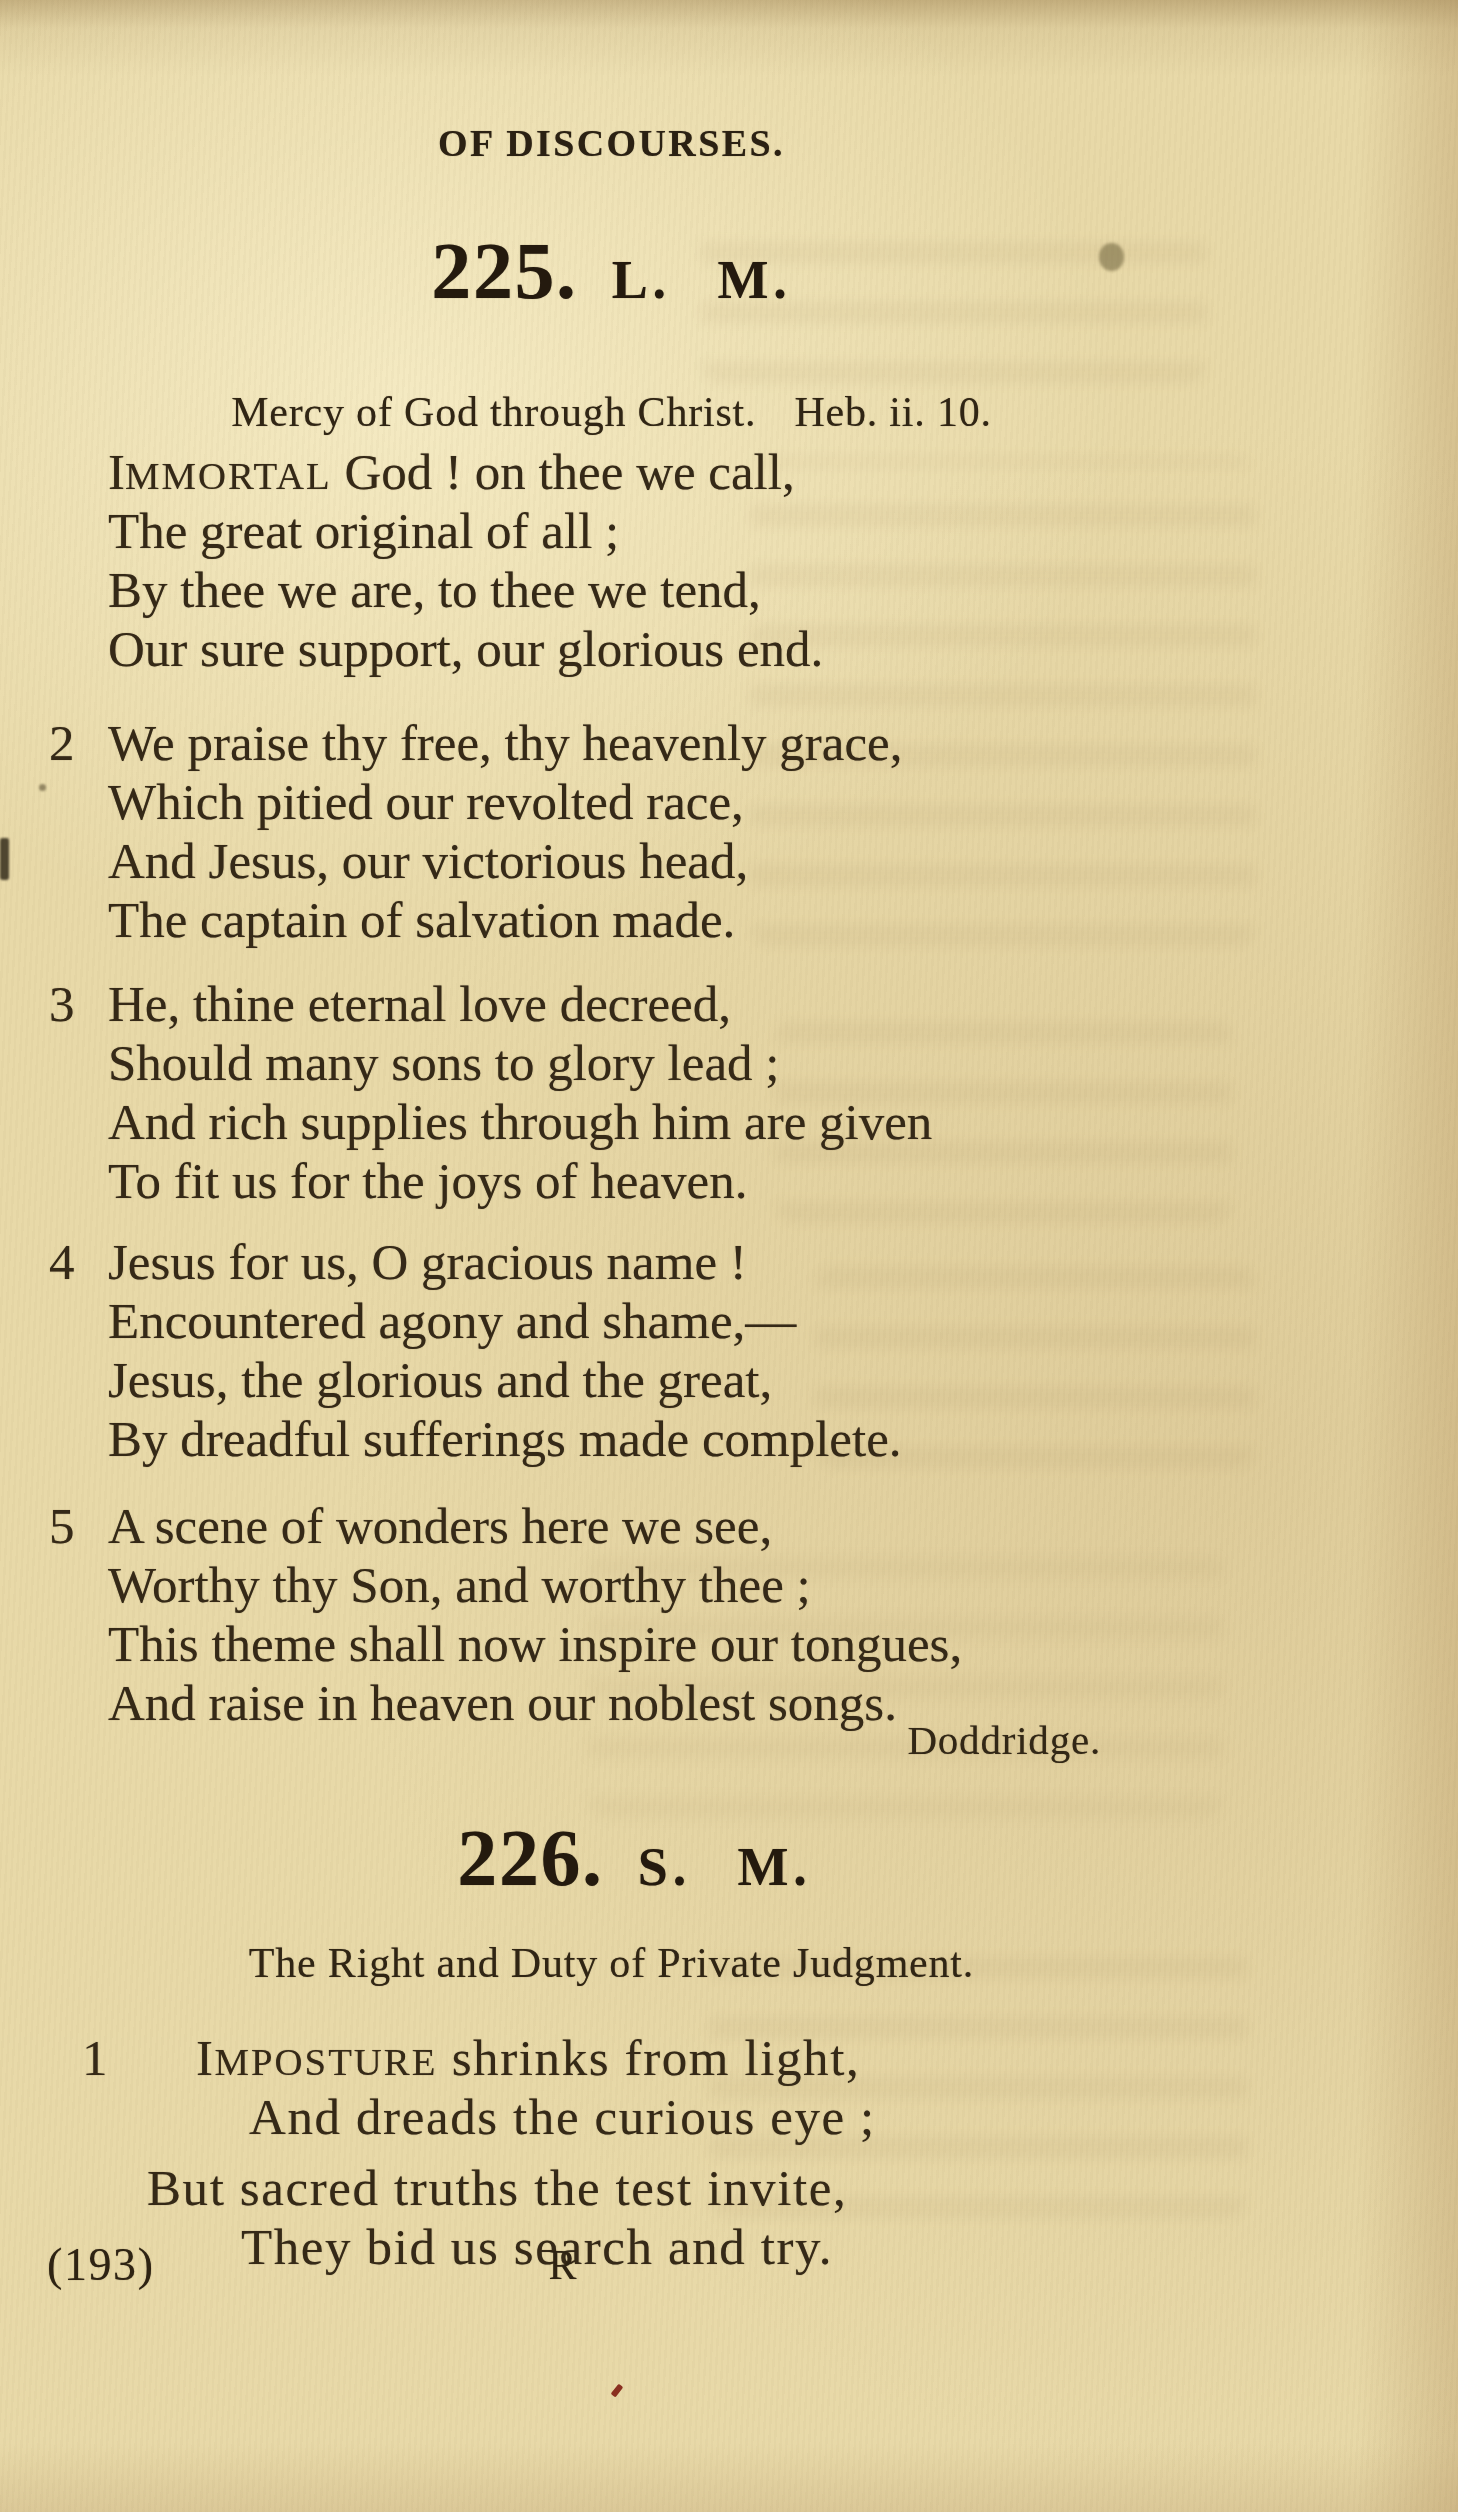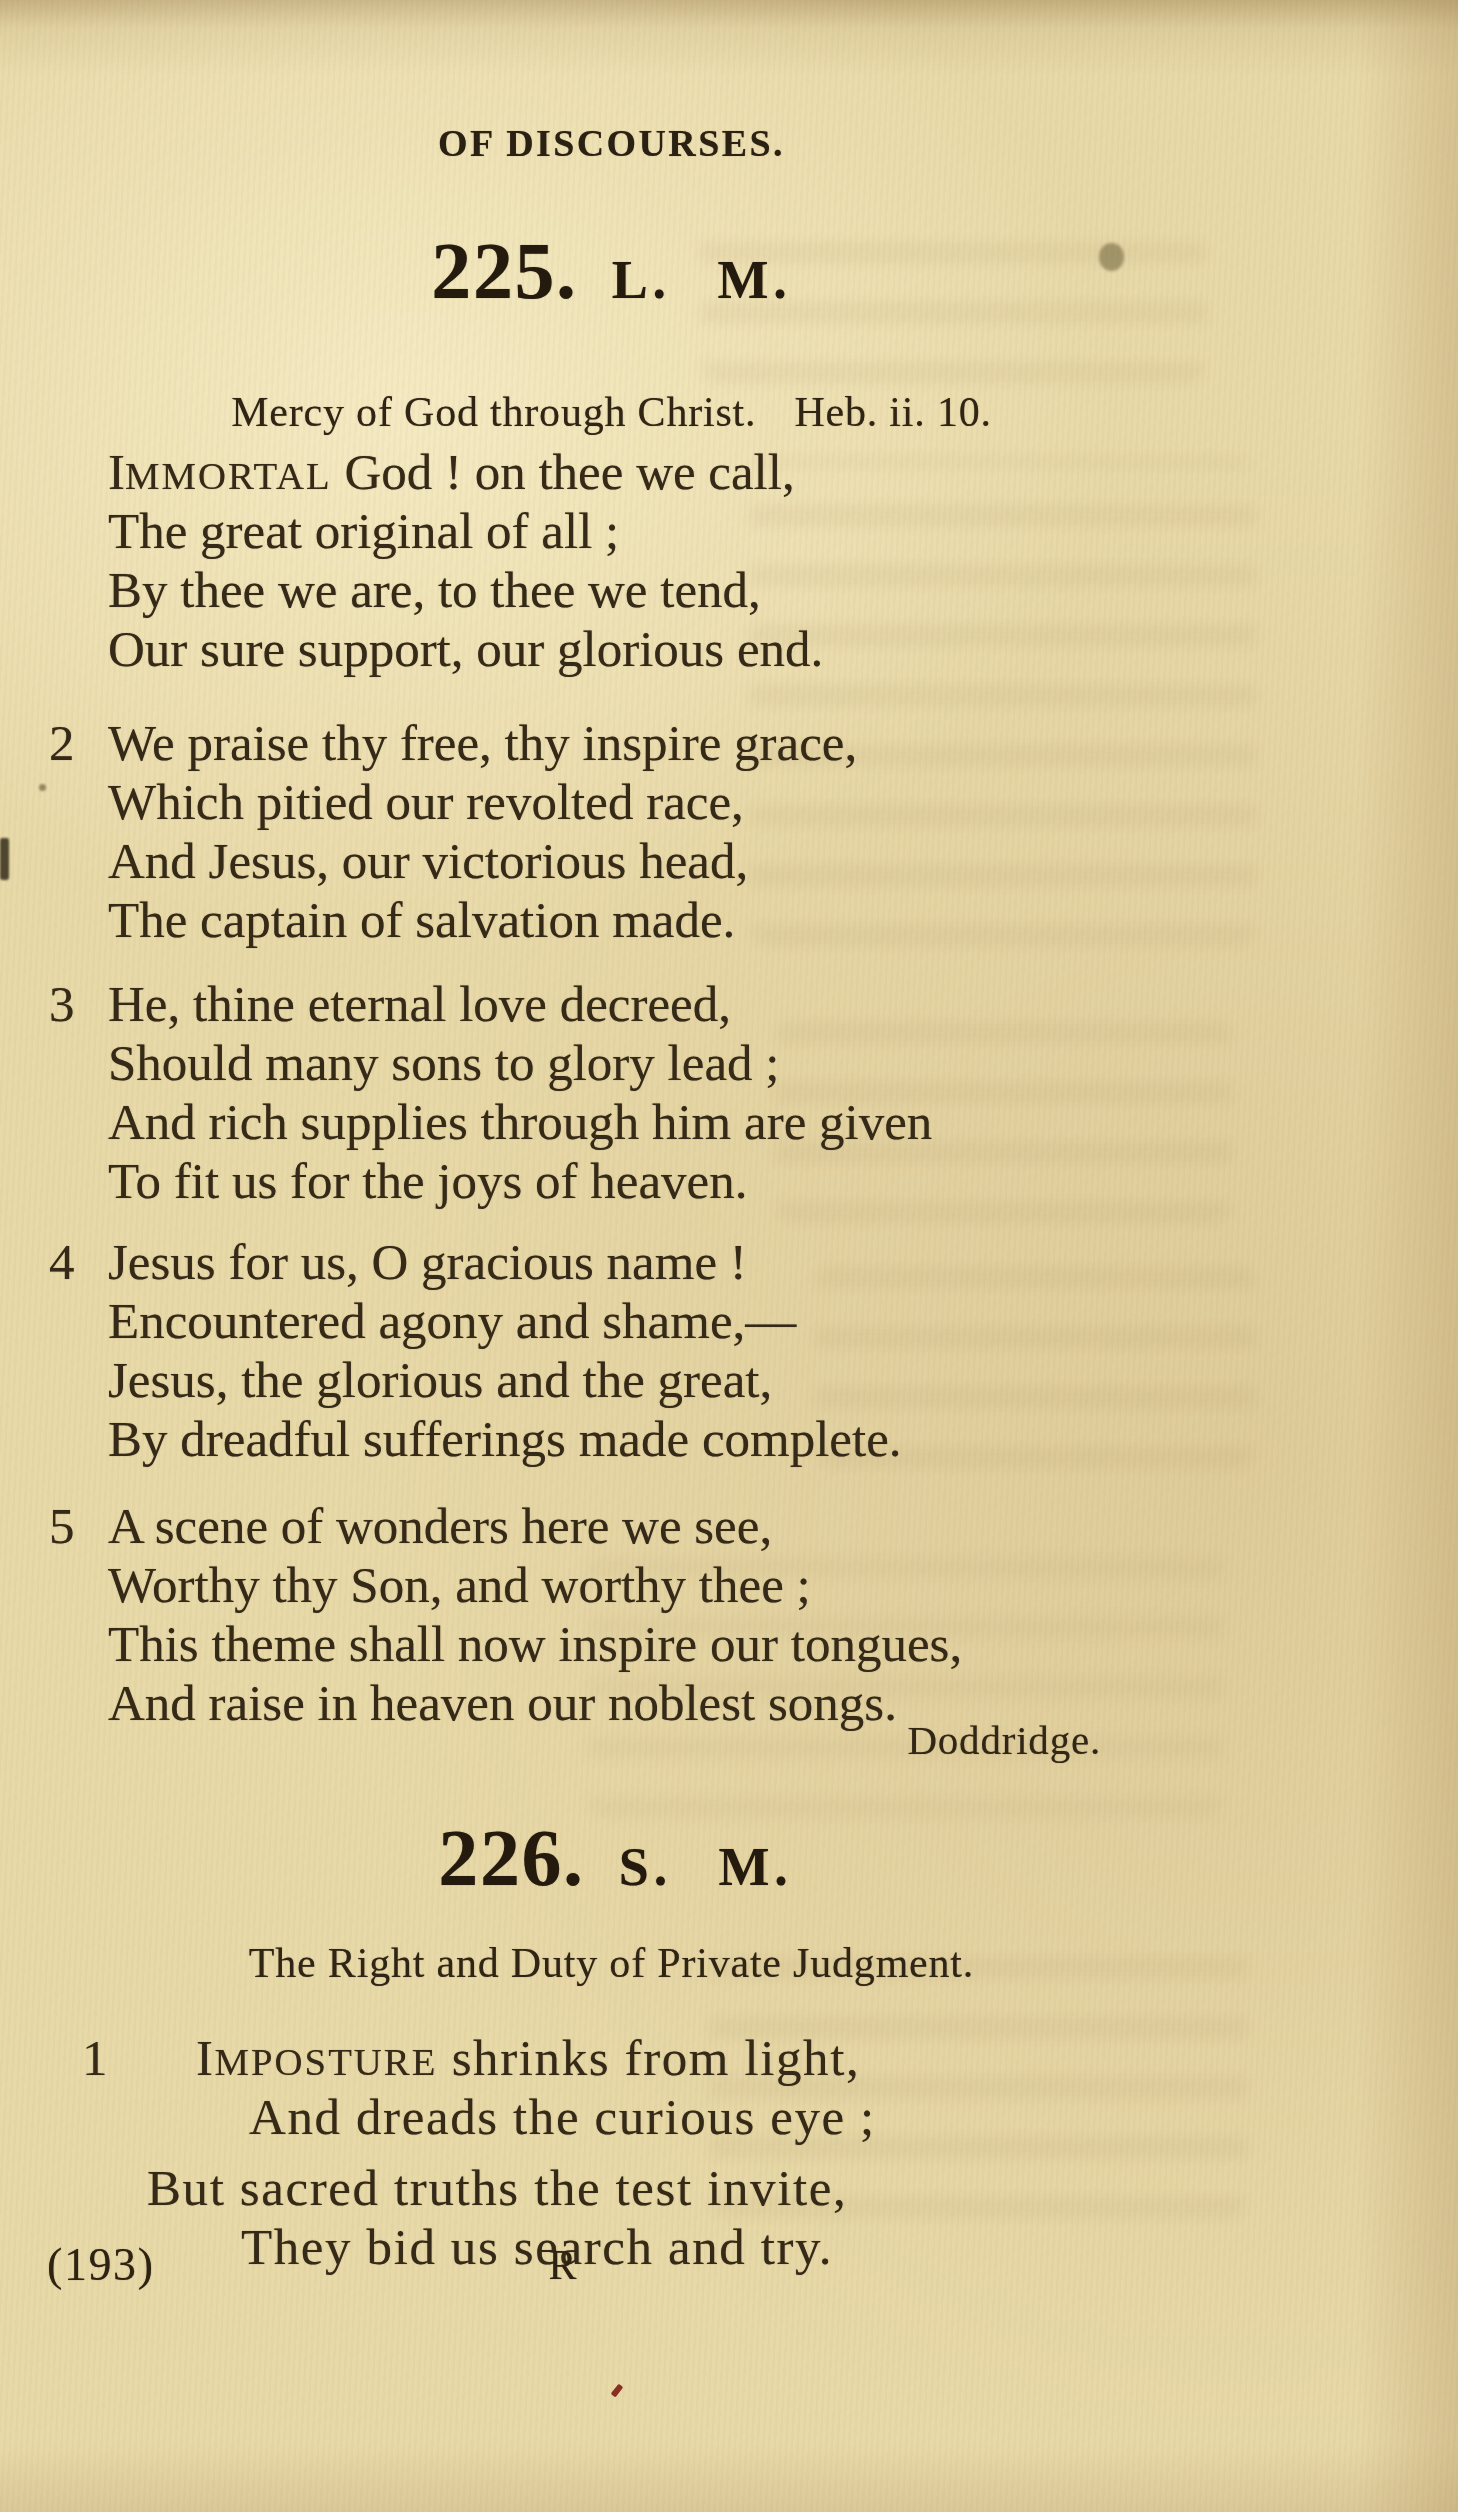--- a/index.html
+++ b/index.html
@@ -19,21 +19,21 @@
   }
   .ink{ text-shadow:0 0 1px rgba(45,33,16,0.5); }
 
   
   .running-header{
     position:absolute;top:121px;left:0;width:1223px;text-align:center;
     font-size:38px;font-weight:bold;letter-spacing:2.4px;color:#2b2113;
   }
   .hymn-head{position:absolute;left:0;width:1223px;text-align:center;white-space:nowrap;color:#241a0e;}
   .head-225{top:226px;}
-  .head-226{top:1813px;left:4px;}
+  .head-226{top:1813px;left:23px;}
   .hymn-number{font-size:80px;font-weight:bold;letter-spacing:1.6px;}
   .hymn-meter{font-size:54px;font-weight:bold;margin-left:34px;letter-spacing:4.9px;word-spacing:28px;}
 
   .subtitle{position:absolute;left:0;width:1223px;text-align:center;font-size:42px;color:#30251400;color:#302514;letter-spacing:0.8px;white-space:nowrap;font-family:Liberation Serif, serif;}
   .sub-225{top:388px;}
   .sub-226{top:1939px;}
   .sub-ref{margin-left:38px;}
   .sub-ref:empty{display:none;}
 
   
@@ -102,21 +102,21 @@
   </div>
   <div class="hymn-stanzas stanzas-225 ink">
       <div class="stanza">
         <div class="line line-0"><span class="lead-cap">I</span><span class="lead-sc">mmortal</span> God ! on thee we call,</div>
         <div class="line line-1">The great original of all ;</div>
         <div class="line line-2">By thee we are, to thee we tend,</div>
         <div class="line line-3">Our sure support, our glorious end.</div>
       </div>
       <div class="stanza">
         <span class="stanza-num">2</span>
-        <div class="line line-0">We praise thy free, thy inspire grace,</div>
+        <div class="line line-0">We praise thy free, thy heavenly grace,</div>
         <div class="line line-1">Which pitied our revolted race,</div>
         <div class="line line-2">And Jesus, our victorious head,</div>
         <div class="line line-3">The captain of salvation made.</div>
       </div>
       <div class="stanza">
         <span class="stanza-num">3</span>
         <div class="line line-0">He, thine eternal love decreed,</div>
         <div class="line line-1">Should many sons to glory lead ;</div>
         <div class="line line-2">And rich supplies through him are given</div>
         <div class="line line-3">To fit us for the joys of heaven.</div>

